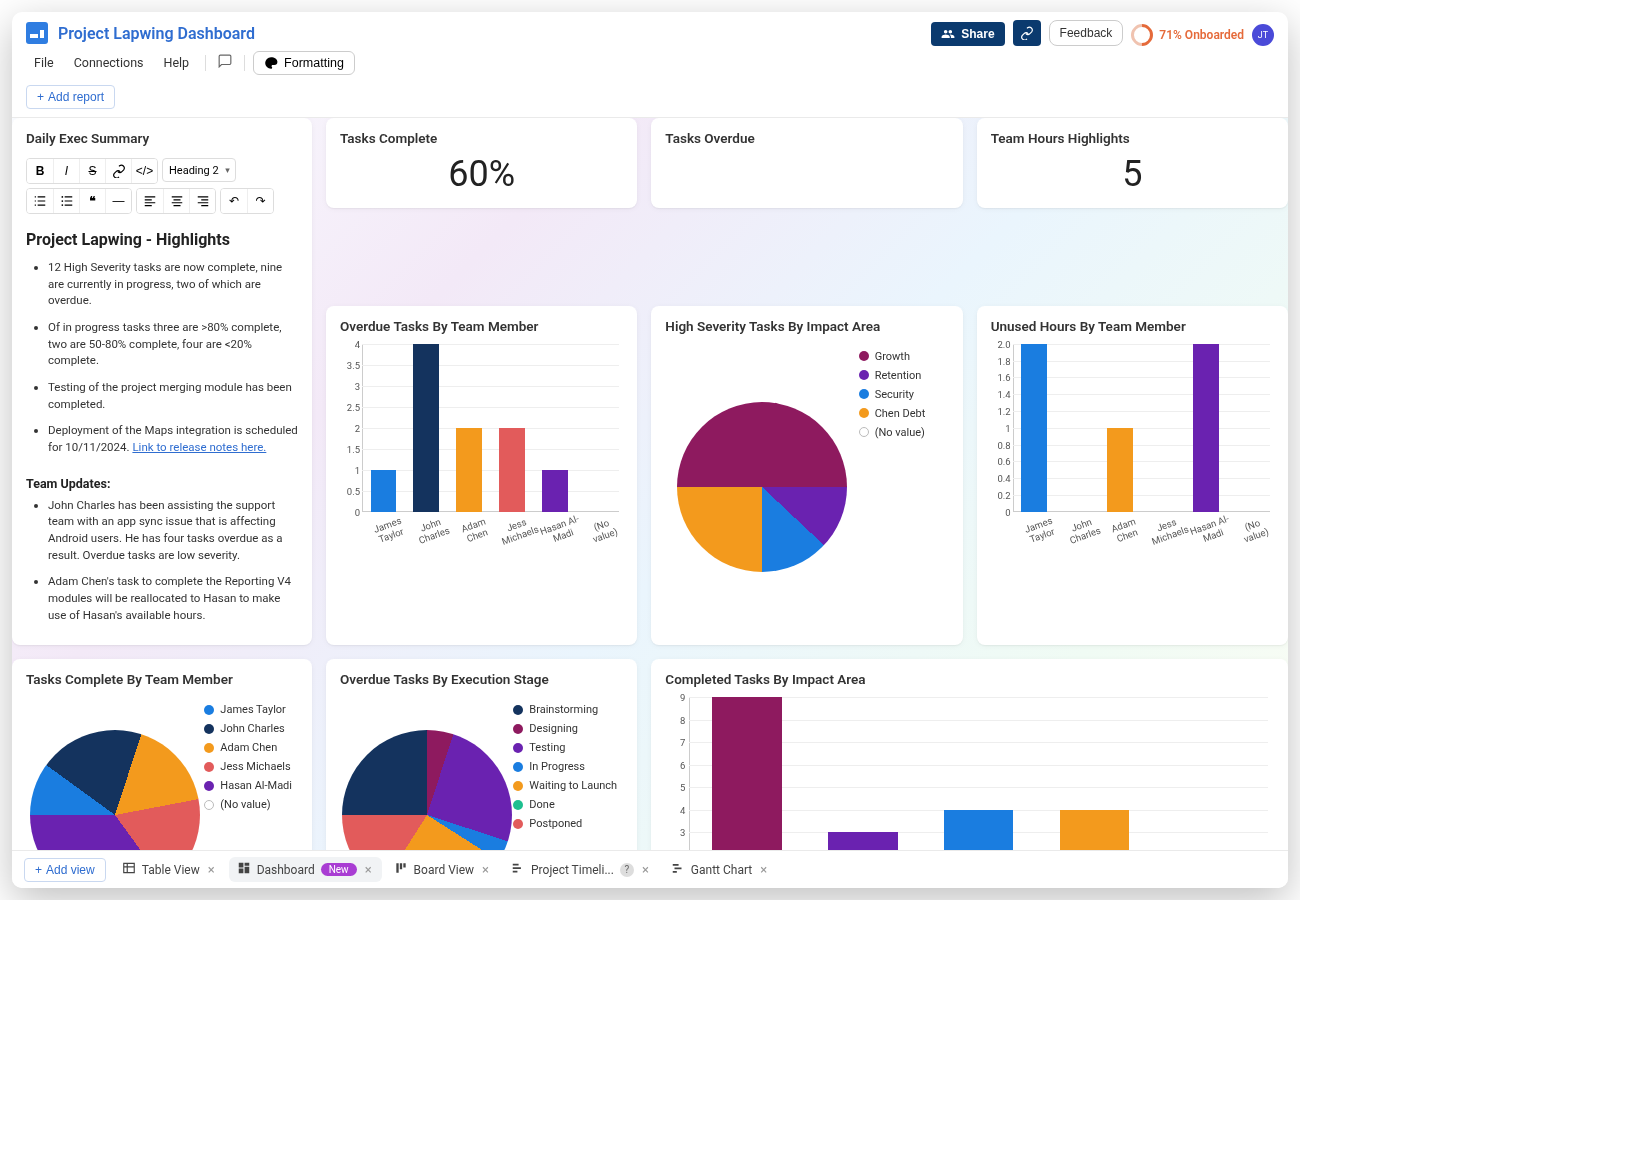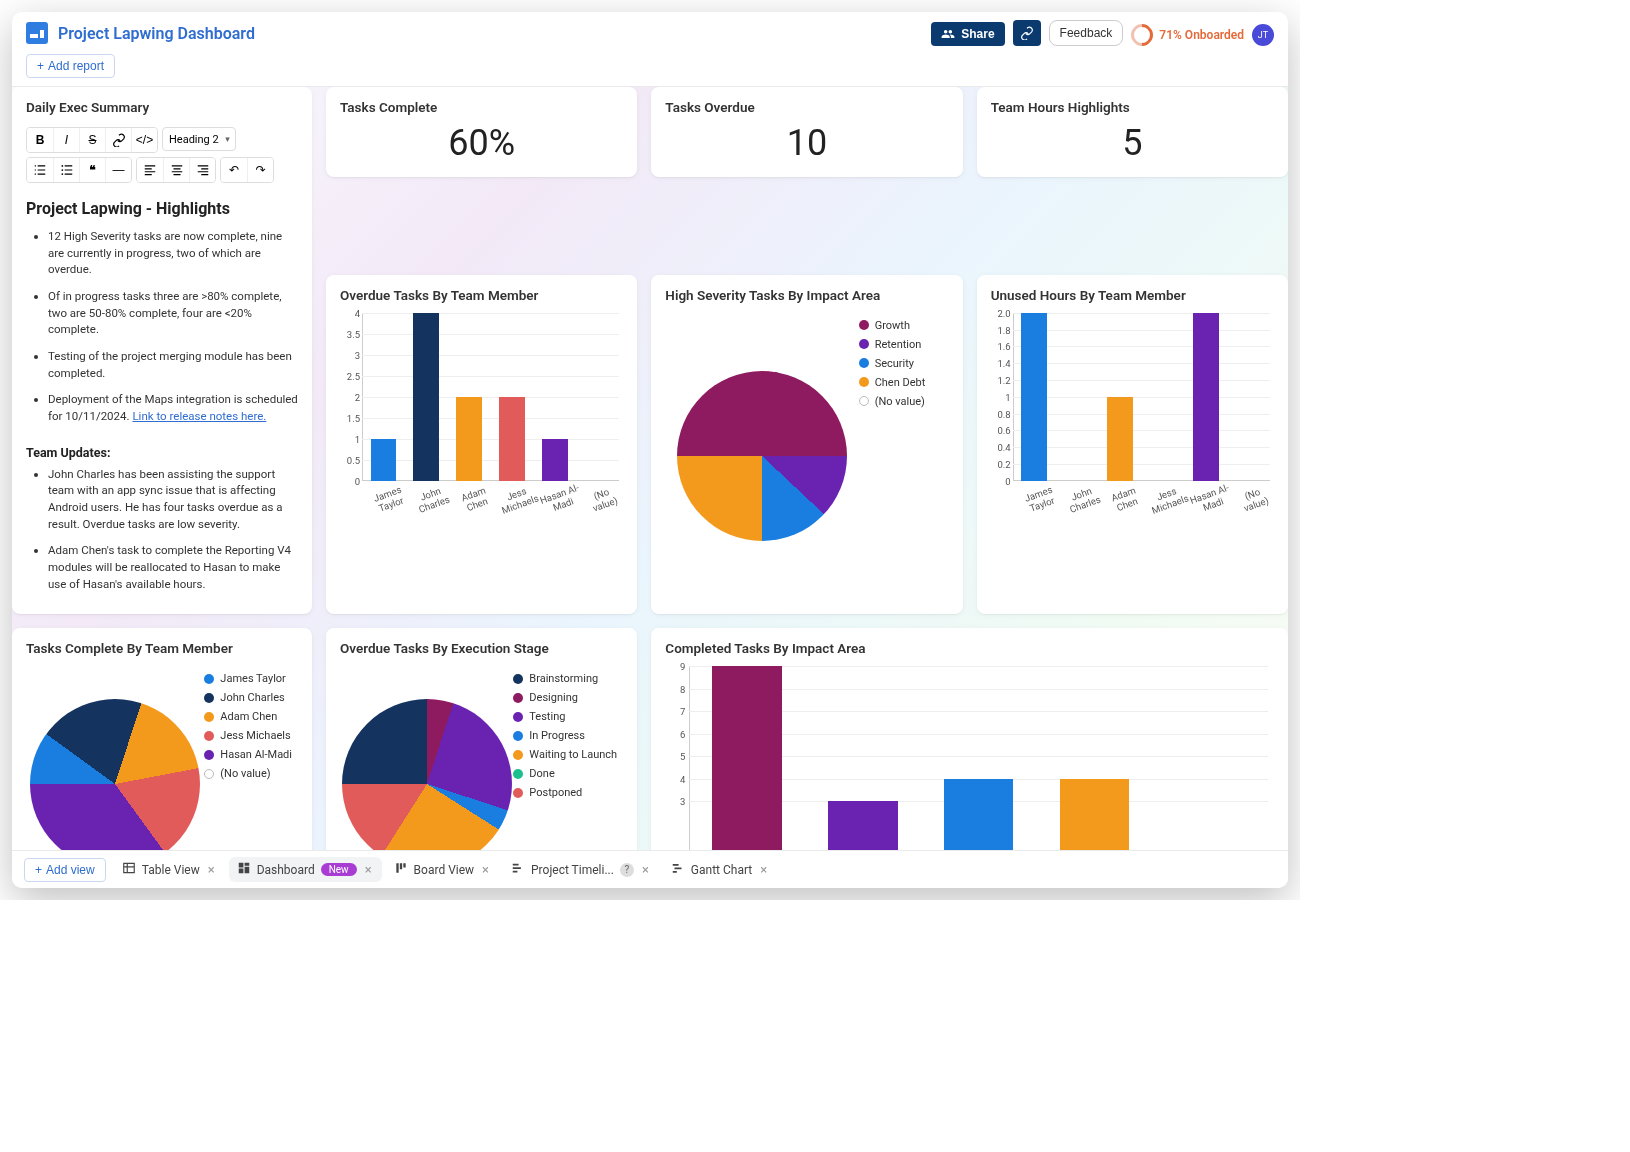--- a/index.html
+++ b/index.html
@@ -170,20 +170,38 @@
       <div class="onboard">
         <div class="onboard-circle"></div>
         <span>71% Onboarded</span>
       </div>
       <div class="avatar">
         <span>JT</span>
       </div>
     </div>
   </div>
 
+  <div class="menubar">
+    <div class="menubar-item">File</div>
+    <div class="menubar-item">Connections</div>
+    <div class="menubar-item">Help</div>
+    <div class="menubar-divider"></div>
+    <div class="menubar-icon">
+      <svg class="icon" viewBox="0 0 24 24">
+          <path d="M20 2H4a2 2 0 0 0-2 2v18l4-4h14a2 2 0 0 0 2-2V4a2 2 0 0 0-2-2z" fill="none" stroke="currentColor" stroke-width="2"></path>
+        </svg>
+    </div>
+    <div class="menubar-divider"></div>
+    <button class="btn-formatting">
+      <svg class="icon" viewBox="0 0 24 24">
+          <path d="M12 2a10 10 0 1 0 0 20c1.1 0 2-.9 2-2 0-.5-.2-1-.5-1.3-.3-.4-.5-.8-.5-1.3 0-1.1.9-2 2-2h2.4A5.6 5.6 0 0 0 23 9.8C23 5.5 18.1 2 12 2z"></path>
+        </svg>
+      <span>Formatting</span>
+    </button>
+  </div>
 
   <div class="add-row">
     <button class="btn-add-report">
       <span>+</span>
       <span>Add report</span>
     </button>
   </div>
 
   <div class="canvas">
     <div class="grid">
@@ -265,21 +283,20 @@
           <li>Adam Chen's task to complete the Reporting V4 modules will be reallocated to Hasan to make use of Hasan's available hours.</li>
         </ul>
       </div>
 
       <div class="card stat-card">
         <h3>Tasks Complete</h3>
         <div class="stat-value">60%</div>
       </div>
       <div class="card stat-card">
         <h3>Tasks Overdue</h3>
-        <div class="stat-value">10</div>
       </div>
       <div class="card stat-card">
         <h3>Team Hours Highlights</h3>
         <div class="stat-value">5</div>
       </div>
 
       <div class="card">
         <h3>Overdue Tasks By Team Member</h3>
         <div class="bar-chart" id="chart-overdue_by_member">
             <div class="bar-axes"></div>

